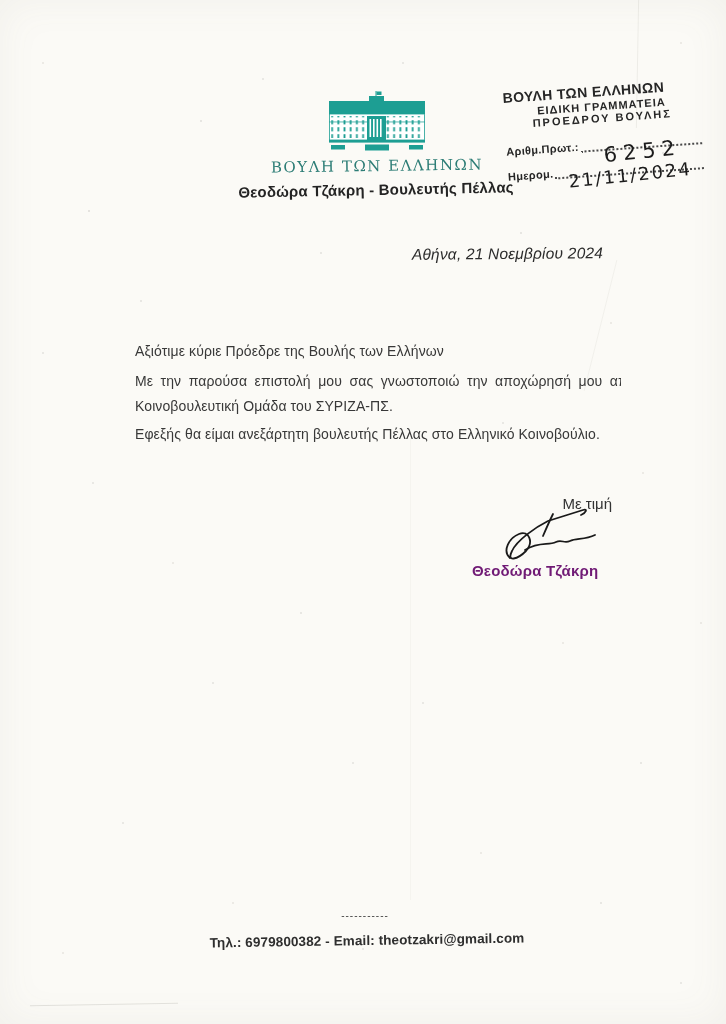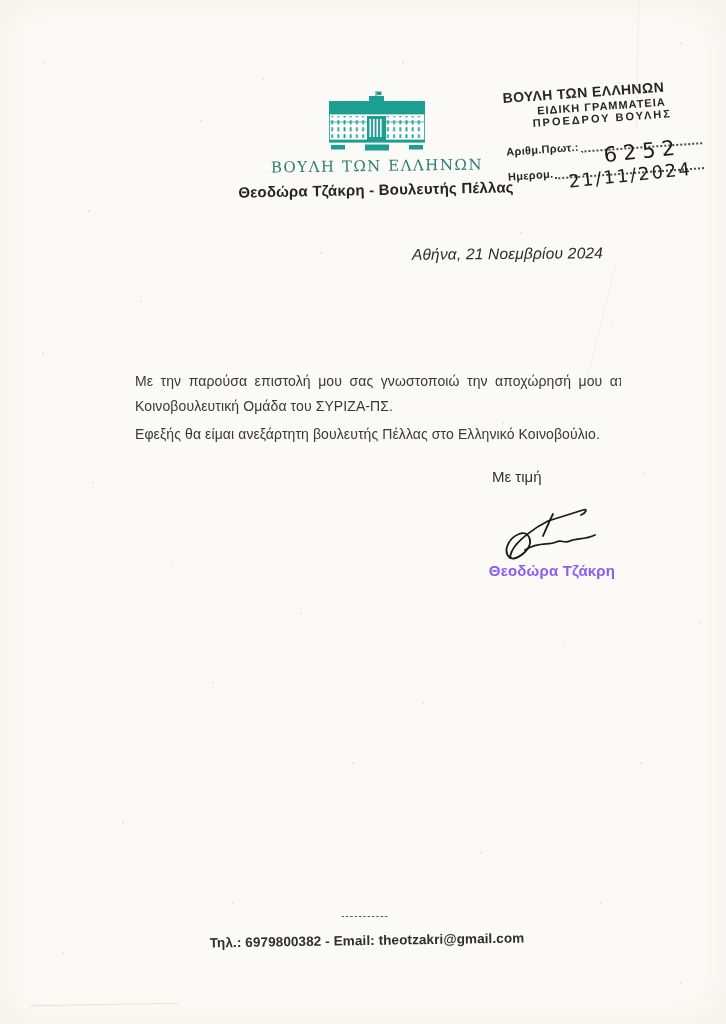--- a/index.html
+++ b/index.html
@@ -84,25 +84,25 @@
     font-style:italic;font-weight:500;font-size:15.5px;color:#2c2c2c;
     transform:rotate(-0.5deg);letter-spacing:0.2px;
   }
   
   .bodytext{position:absolute;left:135px;font-size:14px;color:#383838;letter-spacing:0.1px;}
   .salutation{top:343px;width:490px;}
   .para1-l1{top:373px;width:486px;white-space:nowrap;overflow:hidden;word-spacing:3.5px;}
   .para1-l2{top:398px;width:490px;}
   .para2{top:426px;width:500px;}
   
-  .valediction{position:absolute;left:492px;top:468px;width:120px;text-align:left;font-size:15px;color:#333;}
+  .valediction{position:absolute;left:492px;top:495px;width:120px;text-align:right;font-size:15px;color:#333;}
   .signature{position:absolute;left:496px;top:501px;width:108px;height:66px;}
   .signatory{
-    position:absolute;left:472px;top:562px;width:160px;text-align:center;
-    font-size:15px;font-weight:700;color:#8b5cf6;letter-spacing:0.2px;
+    position:absolute;left:472px;top:562px;width:160px;
+    font-size:15px;font-weight:700;color:#701a75;letter-spacing:0.2px;
   }
   
   .divider{
     position:absolute;left:325px;top:910px;width:80px;text-align:center;
     font-size:10px;letter-spacing:1px;color:#444;
   }
   .contact{
     position:absolute;left:172px;top:933px;width:390px;text-align:center;
     font-size:13.5px;font-weight:700;color:#2e2e2e;transform:rotate(-0.9deg);
     letter-spacing:0.1px;
@@ -165,20 +165,21 @@
       <span class="dotline"><span class="hand hand-protocol">6252</span></span>
     </div>
     <div class="stamp-row second">
       <span class="stamp-label">Ημερομ.</span>
       <span class="dotline"><span class="hand hand-date">21/11/2024</span></span>
     </div>
   </div>
 
   <div class="dateline">Αθήνα, 21 Νοεμβρίου 2024</div>
 
+  <div class="bodytext salutation">Αξιότιμε κύριε Πρόεδρε της Βουλής των Ελλήνων</div>
   <div class="bodytext para1-l1">Με την παρούσα επιστολή μου σας γνωστοποιώ την αποχώρησή μου από την</div>
   <div class="bodytext para2">Εφεξής θα είμαι ανεξάρτητη βουλευτής Πέλλας στο Ελληνικό Κοινοβούλιο.</div>
   <div class="bodytext para1-l2">Κοινοβουλευτική Ομάδα του ΣΥΡΙΖΑ-ΠΣ.</div>
 
   <div class="valediction">Με τιμή</div>
 
   <svg class="signature" viewBox="0 0 108 66" xmlns="http://www.w3.org/2000/svg" fill="none" stroke="#1a1a1a" stroke-width="1.8" stroke-linecap="round">
     <path d="M14,57 C6,50 13,37 23,33 C33,29 38,41 30,50 C22,58 10,62 16,50 C21,39 40,26 52,20 L87,9 C92,7.5 90,12 85,14"></path>
     <path d="M29,49 C44,40 52,45 60,41 C66,38 68,43 74,40 C80,37 89,39 99,34"></path>
     <path d="M57,13 C53,21 50,28 47,35"></path>

